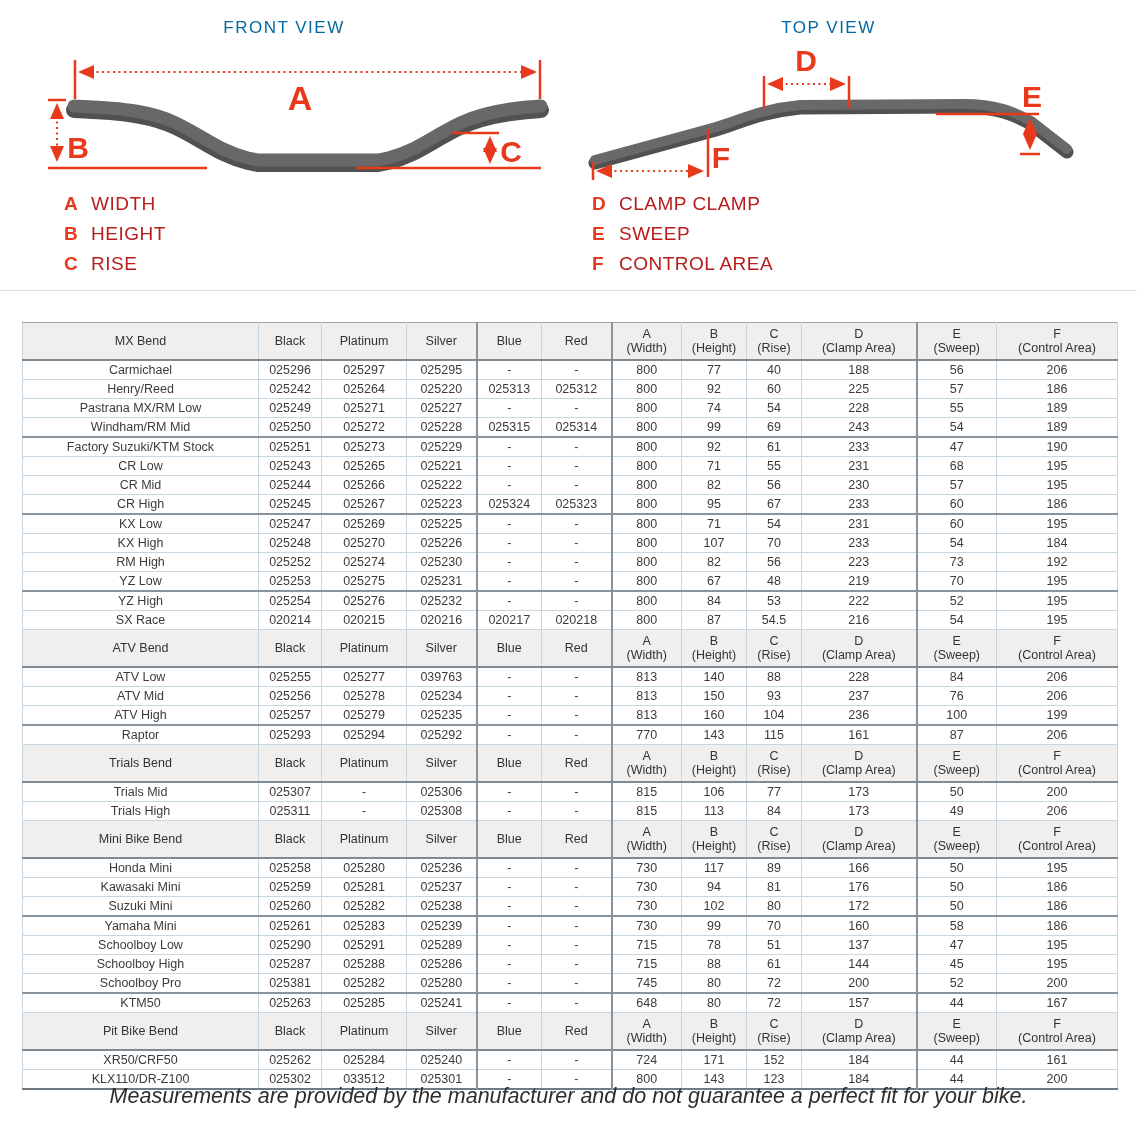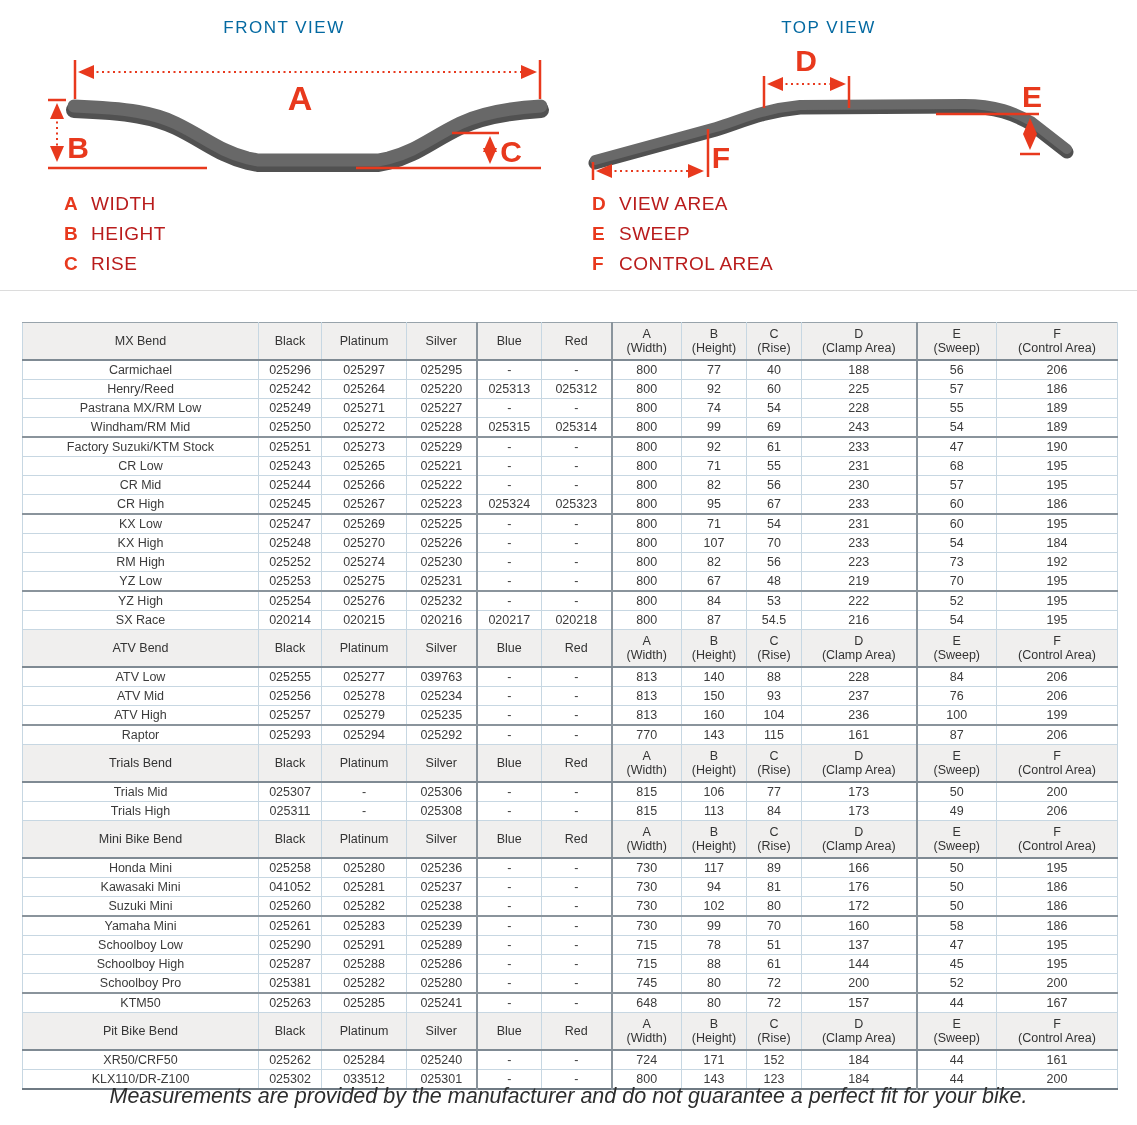--- a/index.html
+++ b/index.html
@@ -125,21 +125,21 @@
         <span class="legend-text">HEIGHT</span>
       </div>
       <div class="legend-row">
         <span class="legend-key">C</span>
         <span class="legend-text">RISE</span>
       </div>
     </div>
   <div class="legend top">
       <div class="legend-row">
         <span class="legend-key">D</span>
-        <span class="legend-text">VIEW AREA</span>
+        <span class="legend-text">CLAMP CLAMP</span>
       </div>
       <div class="legend-row">
         <span class="legend-key">E</span>
         <span class="legend-text">SWEEP</span>
       </div>
       <div class="legend-row">
         <span class="legend-key">F</span>
         <span class="legend-text">CONTROL AREA</span>
       </div>
     </div>
@@ -579,21 +579,21 @@
           <td class="strong-right">-</td>
           <td>730</td>
           <td>117</td>
           <td>89</td>
           <td class="strong-right">166</td>
           <td>50</td>
           <td>195</td>
         </tr>
         <tr>
           <td>Kawasaki Mini</td>
-          <td>041052</td>
+          <td>025259</td>
           <td>025281</td>
           <td class="strong-right">025237</td>
           <td>-</td>
           <td class="strong-right">-</td>
           <td>730</td>
           <td>94</td>
           <td>81</td>
           <td class="strong-right">176</td>
           <td>50</td>
           <td>186</td>

